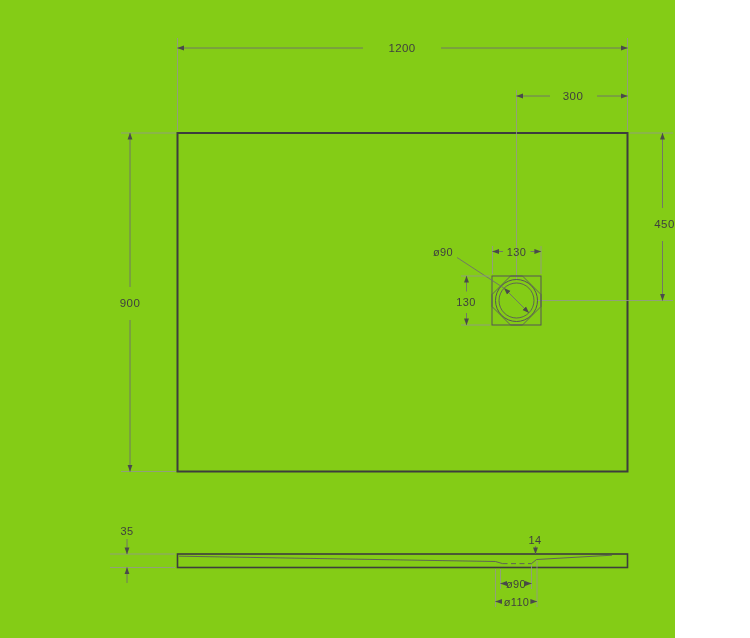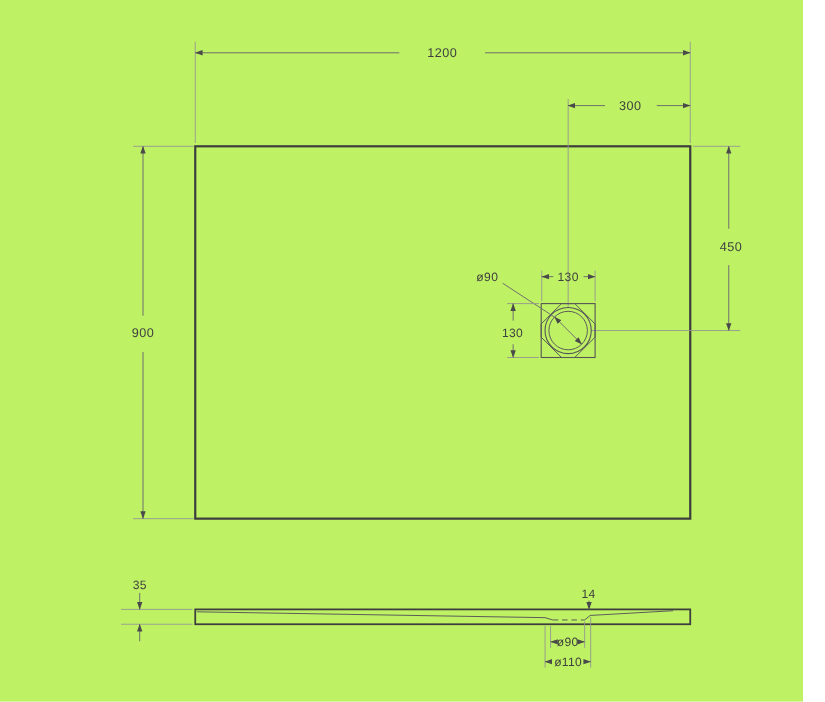--- a/index.html
+++ b/index.html
@@ -1,19 +1,19 @@
 <!DOCTYPE html>
 <html><head>
 <meta charset="utf-8">
 <style>
   html,body{margin:0;padding:0;background:#ffffff;}
   .canvas{
     position:relative;
-    width:730px;height:638px;
-    background:#bef264;
+    width:675px;height:638px;
+    background:#84cc16;
     font-family:"Liberation Sans", sans-serif;
     overflow:hidden;
   }
   svg{display:block;}
   .outline{stroke:#3d3d3d;stroke-width:2;fill:none;}
   .outline-thin{stroke:#3d3d3d;stroke-width:1.6;fill:none;}
   .detail{stroke:#555555;stroke-width:1;fill:none;}
   .detail-thin{stroke:#5a5a5a;stroke-width:0.9;fill:none;}
   .dim{stroke:#6e6e6e;stroke-width:0.9;fill:none;}
   .ext{stroke:#949494;stroke-width:0.8;fill:none;}

